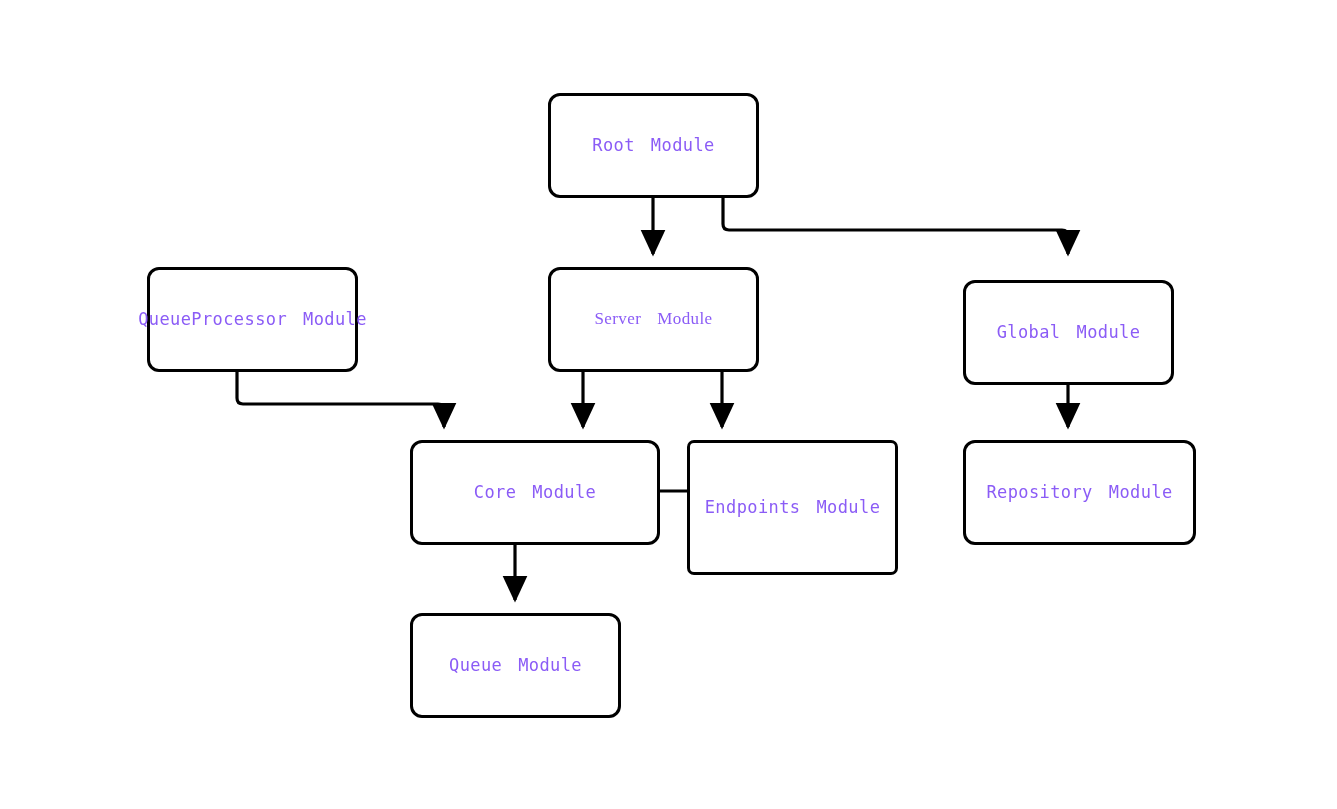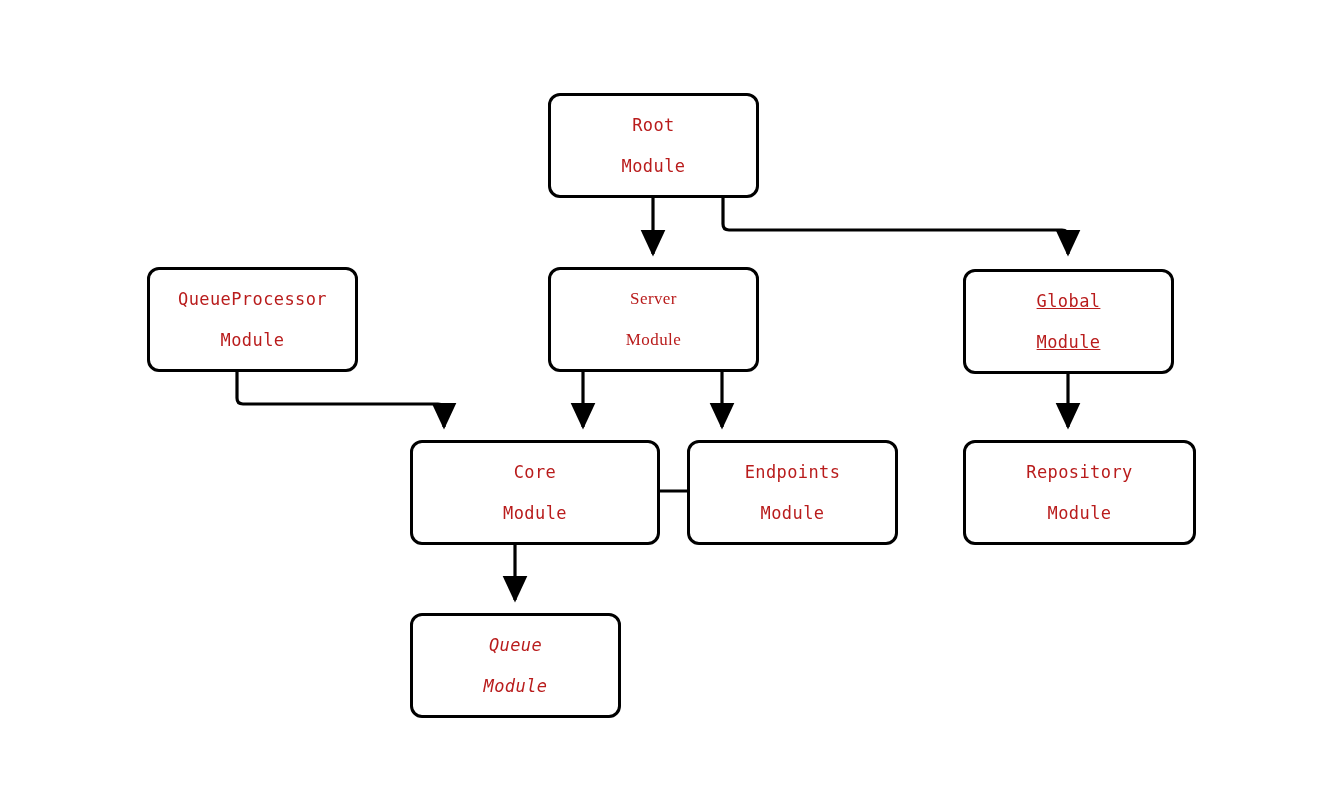--- a/index.html
+++ b/index.html
@@ -22,25 +22,25 @@
     width: 1337px;
     height: 809px;
   }
   .node {
     position: absolute;
     box-sizing: border-box;
     border: 3px solid #000000;
     border-radius: 12px;
     background: #ffffff;
     display: flex;
-    flex-direction: column;
+    flex-direction: row;
     align-items: center;
     justify-content: center;
     text-align: center;
-    color: #b91c1c;
+    color: #8b5cf6;
     font-size: 17px;
     line-height: 1.42;
     letter-spacing: 0.4px;
     gap: 16px;
   }
   .node .line1, .node .line2 {
     display: block;
     white-space: pre;
   }
 </style>
@@ -73,35 +73,35 @@
         <span class="line2">Module</span>
       </div>
       <div class="node" style="left: 133px; top: 267px; width: 211px; height: 105px; margin-left: 14px;">
         <span class="line1">QueueProcessor</span>
         <span class="line2">Module</span>
       </div>
       <div class="node" style="left: 548px; top: 267px; width: 211px; height: 105px; font-family: Liberation Serif, serif;">
         <span class="line1">Server</span>
         <span class="line2">Module</span>
       </div>
-      <div class="node" style="left: 963px; top: 269px; width: 211px; height: 105px; text-decoration: underline;">
+      <div class="node" style="left: 963px; top: 280px; width: 211px; height: 105px;">
         <span class="line1">Global</span>
         <span class="line2">Module</span>
       </div>
       <div class="node" style="left: 410px; top: 440px; width: 250px; height: 105px;">
         <span class="line1">Core</span>
         <span class="line2">Module</span>
       </div>
-      <div class="node" style="left: 687px; top: 440px; width: 211px; height: 105px;">
+      <div class="node" style="left: 687px; top: 440px; width: 211px; height: 135px; border-radius: 7px;">
         <span class="line1">Endpoints</span>
         <span class="line2">Module</span>
       </div>
       <div class="node" style="left: 963px; top: 440px; width: 233px; height: 105px;">
         <span class="line1">Repository</span>
         <span class="line2">Module</span>
       </div>
-      <div class="node" style="left: 410px; top: 613px; width: 211px; height: 105px; font-style: italic;">
+      <div class="node" style="left: 410px; top: 613px; width: 211px; height: 105px;">
         <span class="line1">Queue</span>
         <span class="line2">Module</span>
       </div>
     </div>
 
 </div>
 
 </body></html>

